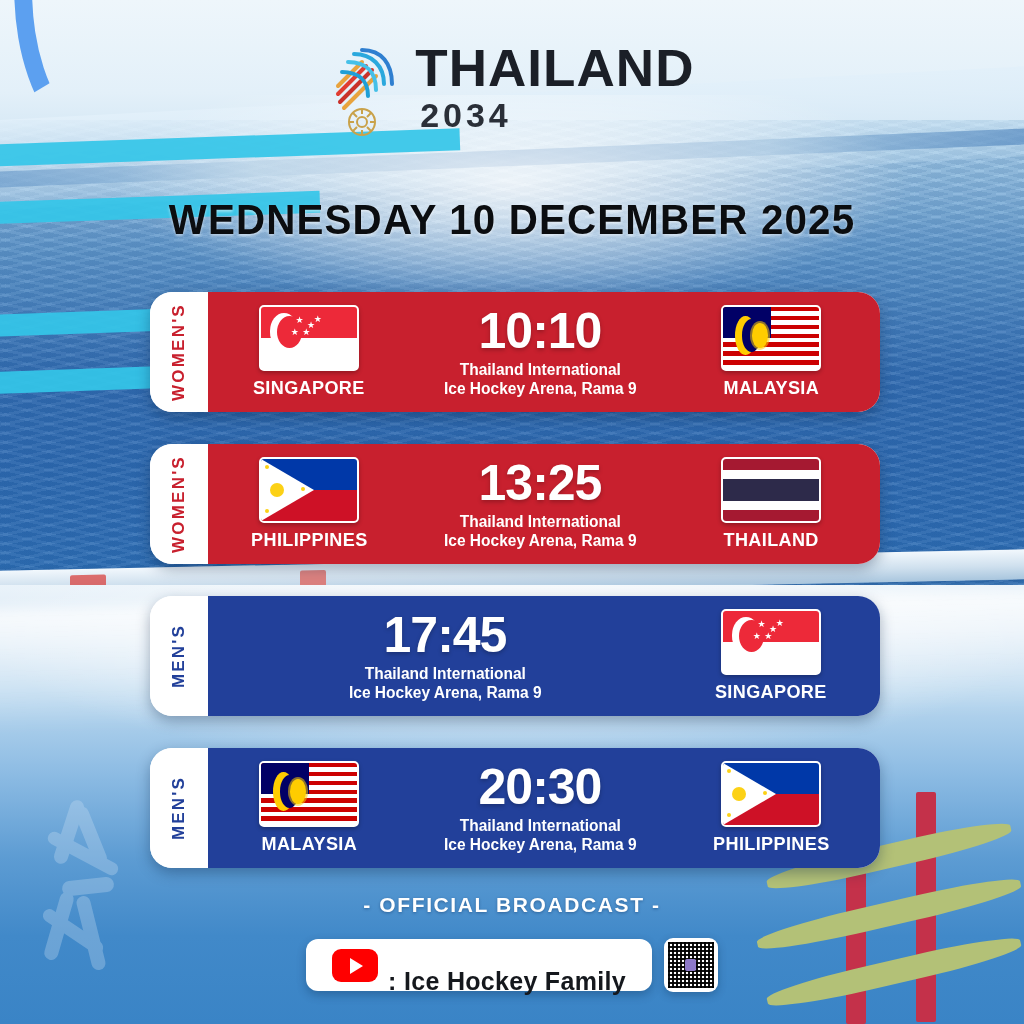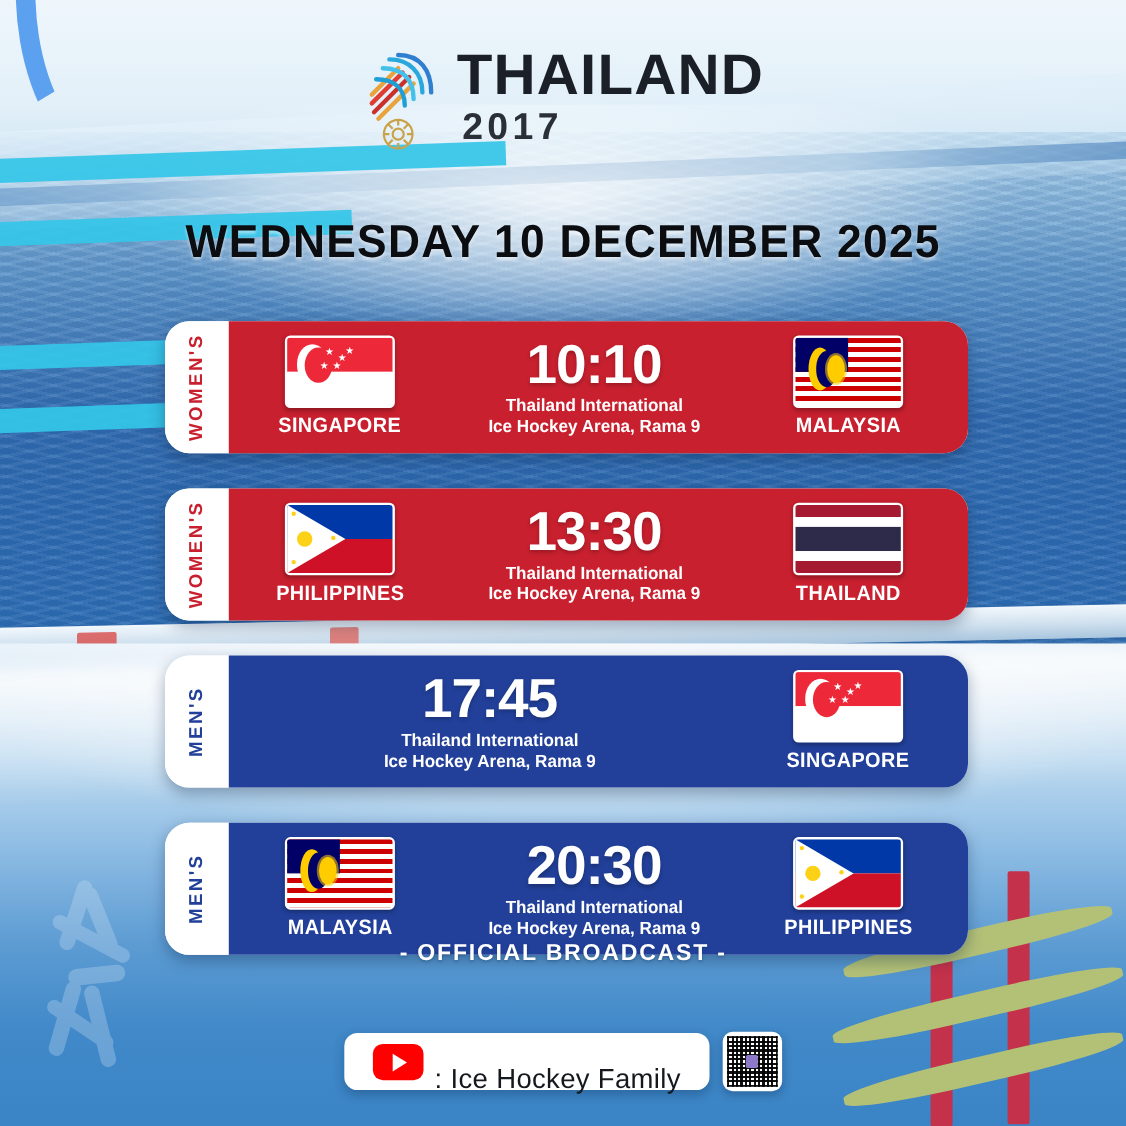--- a/index.html
+++ b/index.html
@@ -155,33 +155,33 @@
   .f-ph .blue{position:absolute;left:0;top:0;width:100%;height:50%;background:#0038A8;}
   .f-ph .red{position:absolute;left:0;top:50%;width:100%;height:50%;background:#CE1126;}
   .f-ph .tri{position:absolute;left:0;top:0;width:0;height:0;
     border-top:31px solid transparent;border-bottom:31px solid transparent;border-left:53px solid #fff;}
   .f-ph .sun{position:absolute;left:9px;top:24px;width:14px;height:14px;border-radius:50%;background:#FCD116;}
   .f-ph .star{position:absolute;width:4px;height:4px;background:#FCD116;border-radius:50%;}
   .f-id .top{position:absolute;left:0;top:0;width:100%;height:50%;background:#FF0000;}
   .f-id .bot{position:absolute;left:0;top:50%;width:100%;height:50%;background:#fff;}
   
   .broadcast{
-    position:absolute;left:0;top:855px;width:1024px;text-align:center;
+    position:absolute;left:0;top:893px;width:1024px;text-align:center;
     color:#ffffff;font-size:21px;font-weight:bold;letter-spacing:1.6px;
     text-shadow:0 1px 3px rgba(10,45,90,.45);
   }
   .bc-row{position:absolute;left:0;top:938px;width:1024px;display:flex;justify-content:center;align-items:center;gap:12px;}
   .yt-pill{
     background:#fff;border-radius:12px;height:52px;display:flex;align-items:center;gap:10px;
     padding:0 26px;box-shadow:0 4px 10px rgba(8,35,70,.3);
   }
   .yt-icon{width:46px;height:33px;background:#FF0000;border-radius:9px;position:relative;flex:0 0 46px;}
   .yt-icon:after{content:"";position:absolute;left:18px;top:9px;
     border-left:13px solid #fff;border-top:8px solid transparent;border-bottom:8px solid transparent;}
-  .yt-label{font-size:25px;font-weight:normal;color:#15181d;letter-spacing:.3px;margin-top:32px;}
+  .yt-label{font-size:25px;font-weight:bold;color:#15181d;letter-spacing:.3px;margin-top:32px;}
   .qr{
     width:54px;height:54px;background:#fff;border-radius:9px;padding:4px;box-sizing:border-box;
     box-shadow:0 3px 8px rgba(8,35,70,.3);
   }
   .qr-inner{width:100%;height:100%;
     background-image:
       repeating-linear-gradient(90deg,#111 0 2px, #fff 2px 4px),
       repeating-linear-gradient(0deg,#111 0 2px, #fff 2px 4px);
     background-blend-mode:multiply;position:relative;}
   .qr-inner:after{content:"";position:absolute;left:38%;top:38%;width:24%;height:24%;
@@ -251,21 +251,21 @@
         <g stroke="#c9a24a" stroke-width="2" fill="none">
           <circle cx="30" cy="80" r="13"></circle>
           <circle cx="30" cy="80" r="5"></circle>
           <path d="M30 67 L30 72 M30 88 L30 93 M17 80 L22 80 M38 80 L43 80
                    M21 71 L25 75 M35 85 L39 89 M39 71 L35 75 M25 85 L21 89"></path>
         </g>
       </svg>
     </div>
     <div class="logo-text">
       <div class="logo-thailand">THAILAND</div>
-      <div class="logo-year">2017</div>
+      <div class="logo-year">2034</div>
     </div>
   </div>
 
   <div class="date-title">WEDNESDAY 10 DECEMBER 2025</div>
 
   <div class="cards">
 
     <div class="card womens">
       <div class="tab">
         <span>WOMEN'S</span>
@@ -316,21 +316,21 @@
               <div class="red"></div>
               <div class="tri"></div>
             <div class="sun"></div>
             <div class="star" style="left:4px;top:6px;"></div>
             <div class="star" style="left:4px;top:50px;"></div>
             <div class="star" style="left:40px;top:28px;"></div>
           </div>
           <div class="tname">PHILIPPINES</div>
         </div>
         <div class="center">
-          <div class="time">13:30</div>
+          <div class="time">13:25</div>
           <div class="venue">
             <div>Thailand International</div>
             <div>Ice Hockey Arena, Rama 9</div>
           </div>
         </div>
         <div class="team">
           <div class="flag f-th">
             <div class="b" style="top:0;height:17%;background:#A51931;"></div>
             <div class="b" style="top:17%;height:16%;background:#fff;"></div>
             <div class="b" style="top:33%;height:34%;background:#2D2A4A;"></div>

